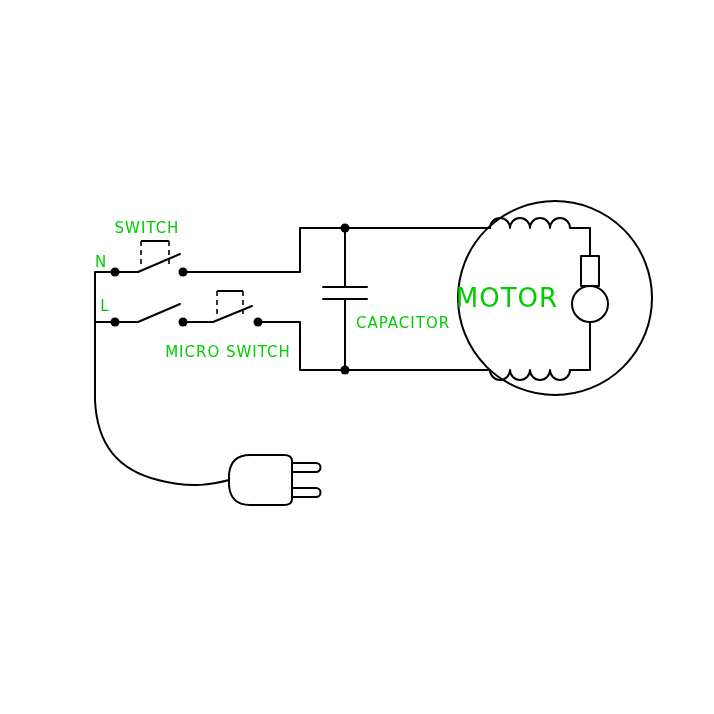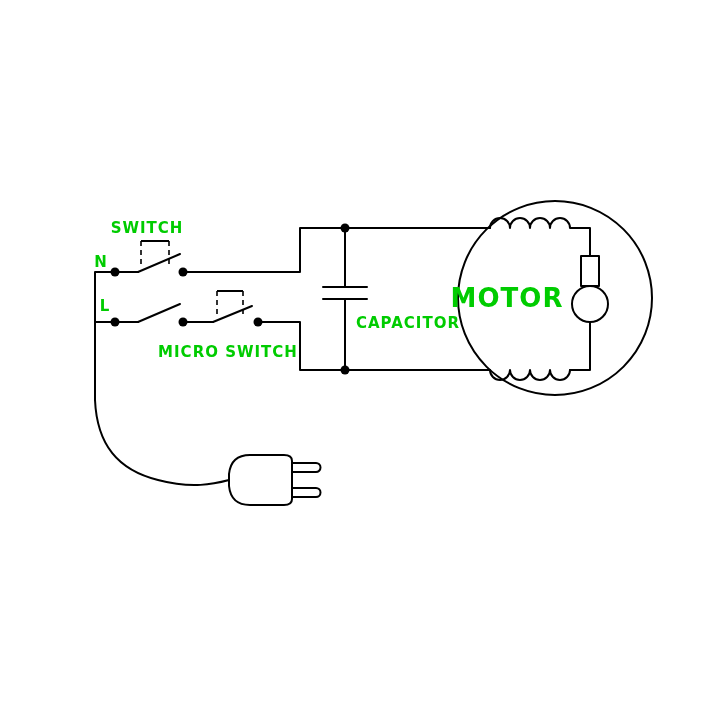--- a/index.html
+++ b/index.html
@@ -8,21 +8,20 @@
     background: #ffffff;
     width: 714px;
     height: 714px;
     overflow: hidden;
   }
   .stage {
     position: relative;
     width: 714px;
     height: 714px;
     background: #ffffff;
-    font-weight: bold;
   }
   svg { display: block; }
 
   .wires path, .wires rect, .wires circle {
     fill: none;
     stroke-width: 2;
     stroke-linecap: round;
     stroke-linejoin: round;
   }
   .linkages path { fill: none; }

